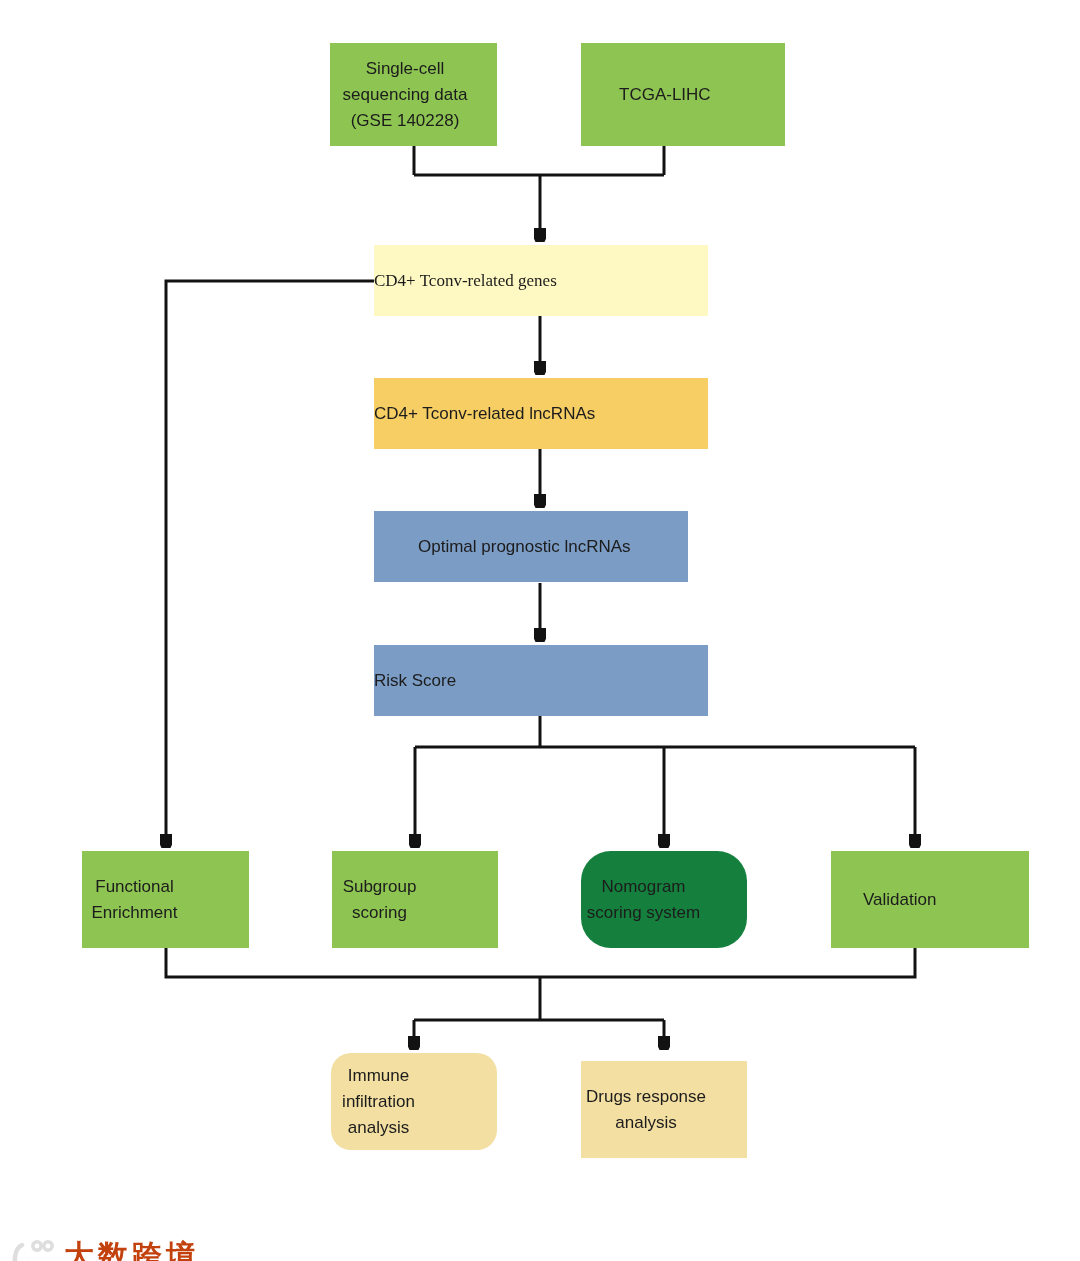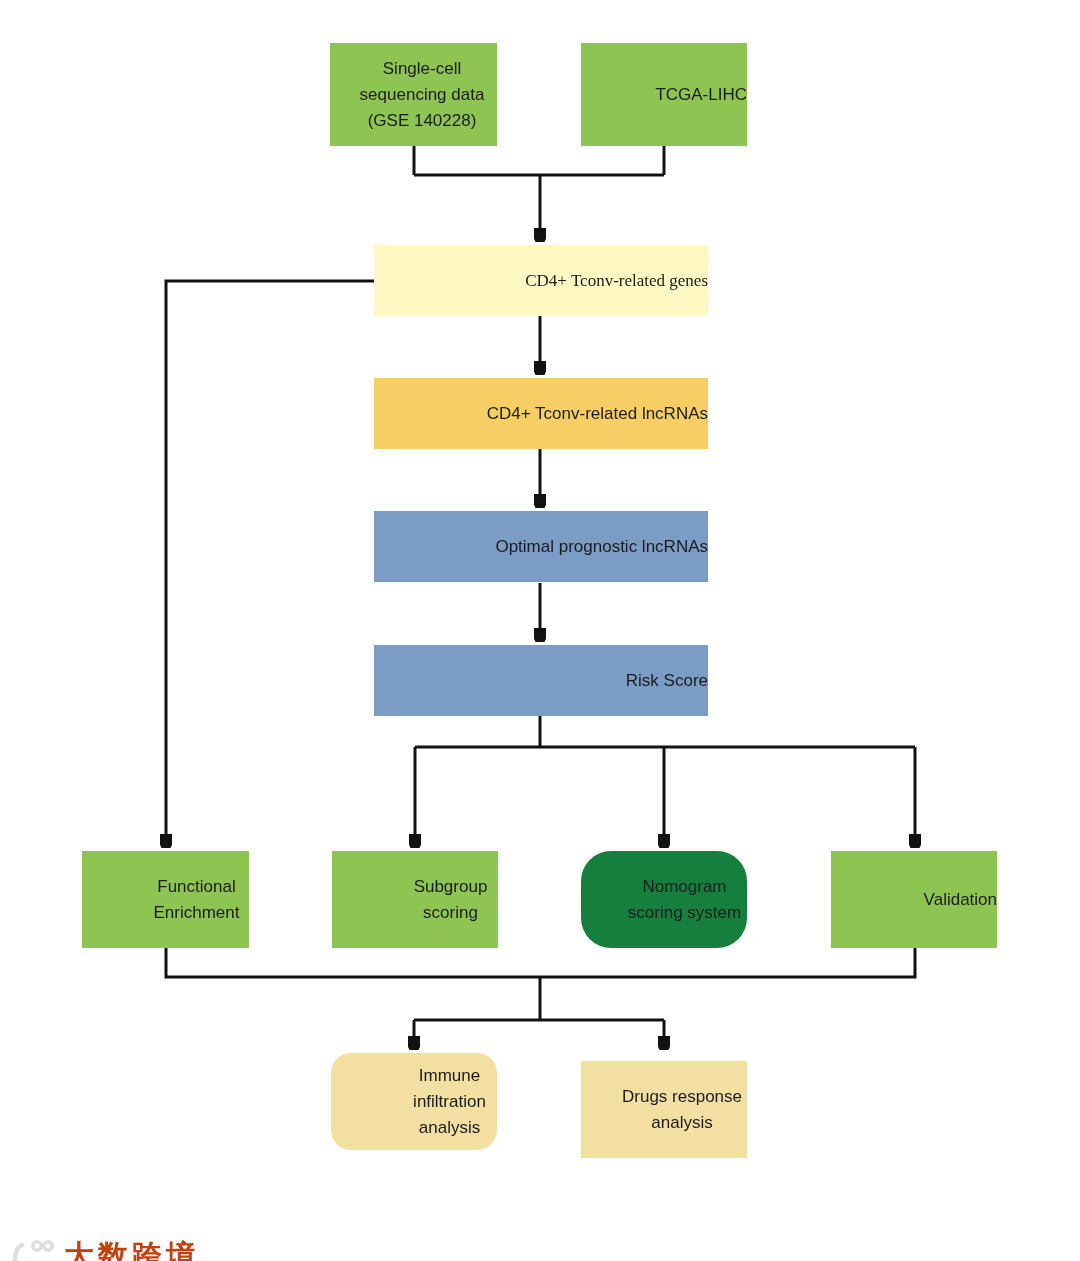--- a/index.html
+++ b/index.html
@@ -12,33 +12,33 @@
   }
   .connectors{
     position:absolute;left:0;top:0;width:1080px;height:1261px;
     pointer-events:none;
   }
   .connectors path{
     fill:none;stroke:#121212;stroke-width:3px;
   }
   .node{
     position:absolute;
-    display:flex;align-items:center;justify-content:flex-end;
+    display:flex;align-items:center;justify-content:flex-start;
     text-align:center;
     color:#1c1c1c;
     font-size:17px;
     line-height:26px;
   }
   .node .lbl{display:inline-block;}
   
   #n-sc   {left:330px;top:43px;  width:167px;height:103px;}
   #n-tcga {left:581px;top:43px;  width:166px;height:103px;}
   #n-genes{left:374px;top:245px; width:334px;height:71px;}
   #n-lnc  {left:374px;top:378px; width:334px;height:71px;}
-  #n-opt  {left:374px;top:511px; width:334px;height:71px;}
+  #n-opt  {left:374px;top:511px; width:270px;height:71px;padding-left:44px;}
   #n-risk {left:374px;top:645px; width:334px;height:71px;}
   #n-func {left:82px; top:851px; width:167px;height:97px;}
   #n-sub  {left:332px;top:851px; width:166px;height:97px;}
   #n-nom  {left:581px;top:851px; width:166px;height:97px;}
   #n-val  {left:831px;top:851px; width:166px;height:97px;}
   #n-imm  {left:331px;top:1053px;width:166px;height:97px;}
   #n-drug {left:581px;top:1053px;width:166px;height:97px;}
   
   #n-sc .lbl  {max-width:150px;}
   #n-func .lbl{max-width:105px;}
@@ -83,21 +83,21 @@
 
     <path d="M166 948 V977 H915 V948 M540 977 V1020 M414 1020 H664"></path>
     <path d="M414 1020 V1046" marker-end="url(#arrow)"></path>
     <path d="M664 1020 V1046" marker-end="url(#arrow)"></path>
   </svg>
 
   <div class="node" id="n-sc" style="background-color: rgb(141, 196, 82);">
     <span class="lbl">Single-cell sequencing data (GSE 140228)</span>
   </div>
 
-  <div class="node" id="n-tcga" style="background-color: rgb(141, 196, 82);">
+  <div class="node" id="n-tcga" style="background-color: rgb(141, 196, 82); padding-left: 38px;">
     <span class="lbl">TCGA-LIHC</span>
   </div>
 
   <div class="node" id="n-genes" style="background-color: #fef9c3; font-family: Liberation Serif, serif;">
     <span class="lbl">CD4+ Tconv-related genes</span>
   </div>
 
   <div class="node" id="n-lnc" style="background-color: rgb(246, 206, 99);">
     <span class="lbl">CD4+ Tconv-related lncRNAs</span>
   </div>
@@ -115,21 +115,21 @@
   </div>
 
   <div class="node" id="n-sub" style="background-color: rgb(141, 196, 82);">
     <span class="lbl">Subgroup scoring</span>
   </div>
 
   <div class="node" id="n-nom" style="background-color: #15803d; border-radius: 30px;">
     <span class="lbl">Nomogram scoring system</span>
   </div>
 
-  <div class="node" id="n-val" style="background-color: rgb(141, 196, 82);">
+  <div class="node" id="n-val" style="background-color: rgb(141, 196, 82); padding-left: 32px;">
     <span class="lbl">Validation</span>
   </div>
 
   <div class="node" id="n-imm" style="background-color: rgb(243, 223, 162); border-radius: 20px;">
     <span class="lbl">Immune infiltration analysis</span>
   </div>
 
   <div class="node" id="n-drug" style="background-color: rgb(243, 223, 162); margin-top: 8px;">
     <span class="lbl">Drugs response analysis</span>
   </div>

